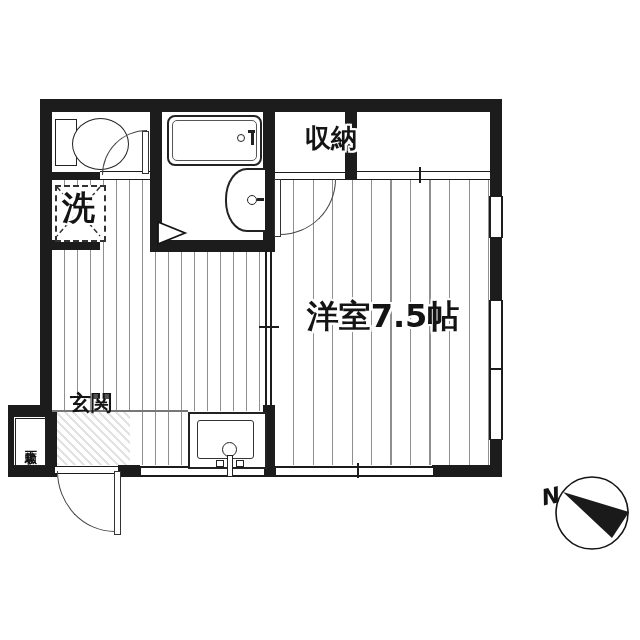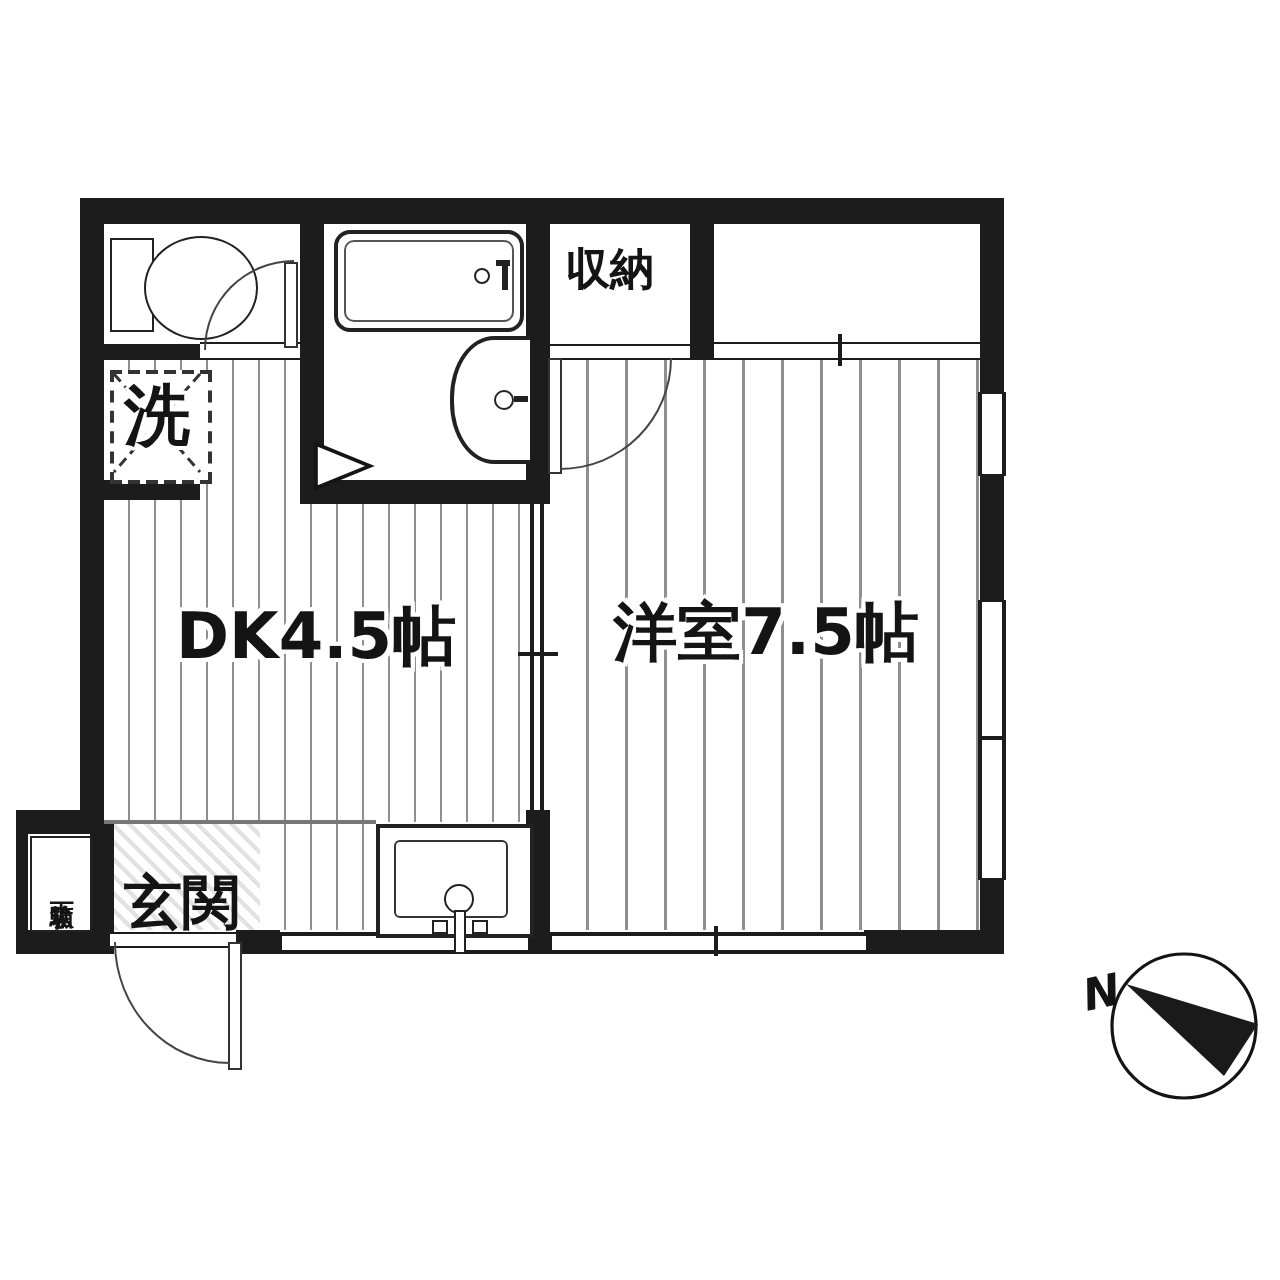--- a/index.html
+++ b/index.html
@@ -117,24 +117,23 @@
     <div class="abs" style="left:7px;top:6px;width:55px;height:37px;border:1.5px solid #333;border-radius:3px;"></div>
     <div class="abs" style="left:32px;top:28px;width:13px;height:13px;border:1.5px solid #222;border-radius:50%;background:#fff;"></div>
     <div class="abs" style="left:37px;top:41px;width:4px;height:20px;background:#fff;border:1px solid #222;"></div>
     <div class="abs" style="left:26px;top:46px;width:6px;height:5px;border:1px solid #222;background:#fff;"></div>
     <div class="abs" style="left:46px;top:46px;width:6px;height:5px;border:1px solid #222;background:#fff;"></div>
   </div>
 
   <div class="leaf" style="left:114px;top:471px;width:5px;height:62px;"></div>
   <div class="arc-bl" style="left:57px;top:471px;width:57px;height:60px;"></div>
 
-  <div class="lbl" style="left:260px;top:124px;width:90px;font-size:22px;">収納</div>
-  <div class="lbl" style="left:62px;top:301px;width:192px;font-size:32px;">DK4.5帖</div>
+  <div class="lbl" style="left:286px;top:124px;width:90px;font-size:26px;">収納</div>
   <div class="lbl" style="left:290px;top:299px;width:186px;font-size:32px;text-align:center;">洋室7.5帖</div>
-  <div class="lbl" style="left:53px;top:436px;width:76px;font-size:29px;text-shadow:none;">玄関</div>
+  <div class="lbl" style="left:53px;top:392px;width:76px;font-size:21px;text-shadow:none;">玄関</div>
 
   <svg class="abs" style="left:540px;top:470px;" width="100" height="88">
     <circle cx="52" cy="43" r="36" fill="#ffffff" stroke="#141414" stroke-width="1.6"></circle>
     <polygon points="23,22 89,42 72,68" fill="#1a1a1a"></polygon>
     <text x="2" y="34" font-size="22" font-style="italic" font-weight="600" fill="#141414" font-family="DejaVu Sans, sans-serif" transform="rotate(-12 10 28)">N</text>
   </svg>
 
 </div>
 
 </body></html>

